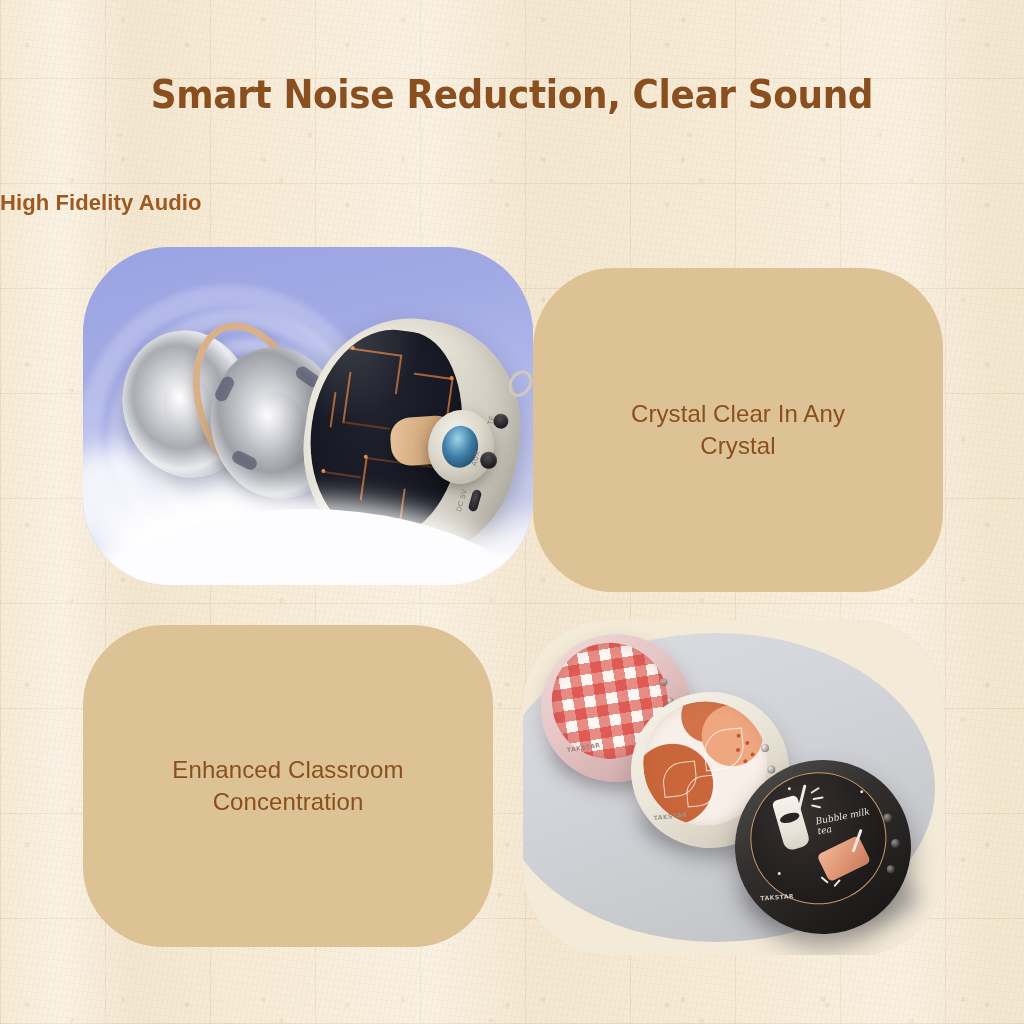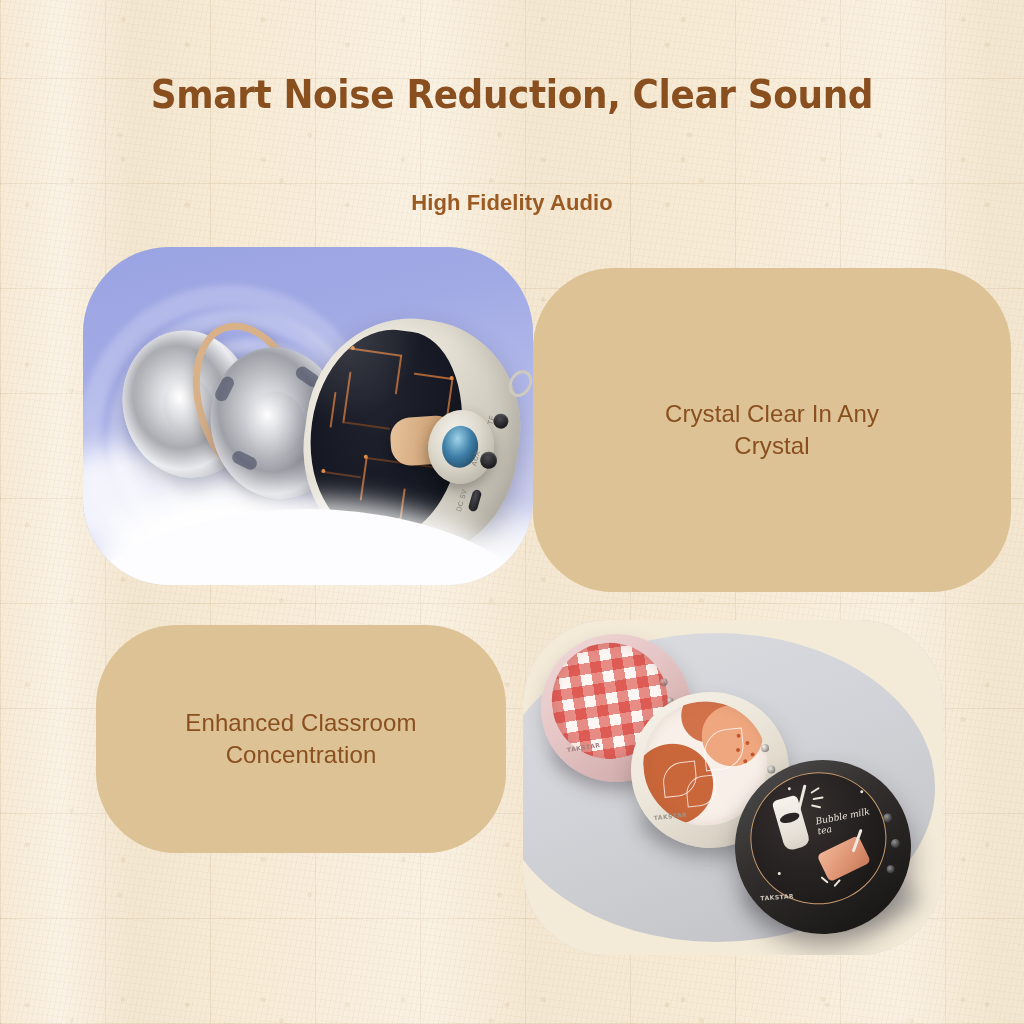--- a/index.html
+++ b/index.html
@@ -55,40 +55,40 @@
     text-align:center;
     font-family:"DejaVu Sans", sans-serif;
     font-weight:700; font-size:39px; letter-spacing:-.4px;
     color:#8a4f1f;
     transform:scaleX(.92); transform-origin:center;
     text-shadow:0 1px 0 rgba(255,255,255,.45);
     white-space:nowrap;
   }
   #page-subtitle{
     position:absolute; left:0; top:190px; width:1024px;
-    text-align:center;
+    text-align:left;
     font-weight:700; font-size:22px; letter-spacing:.1px;
     color:#9a5a22;
   }
 
   
   .card{ position:absolute; overflow:hidden; }
   .card-photo{ background:#cfd0d5; }
   .card-text{
     background:#dcc294;
     display:flex; align-items:center; justify-content:center;
   }
   .card-copy{
     font-size:24px; line-height:1.32; color:#8a4f1f;
     text-align:center; padding:0 46px; letter-spacing:.1px;
   }
 
   #card-hifi-photo      { left:83px;  top:247px; width:450px; height:338px; border-radius:86px; }
-  #card-crystal-clear   { left:533px; top:268px; width:478px; height:324px; border-radius:80px; }
-  #card-classroom       { left:83px;  top:625px; width:410px; height:228px; border-radius:80px;margin-left:13px; }
+  #card-crystal-clear   { left:533px; top:268px; width:410px; height:324px; border-radius:80px; }
+  #card-classroom       { left:83px;  top:625px; width:410px; height:322px; border-radius:80px; }
   #card-colors-photo    { left:523px; top:620px; width:420px; height:335px; border-radius:84px; }
 
   
   #sky{
     position:absolute; inset:0;
     background:
       radial-gradient(ellipse 120% 75% at 52% 108%, #ffffff 0%, #f2f3fb 26%, rgba(255,255,255,0) 58%),
       linear-gradient(168deg,#9aa3e2 0%, #a2aae5 28%, #b2b9ea 55%, #c9cdef 76%, #e4e6f7 100%);
   }
   .cloud{ position:absolute; border-radius:50%; background:rgba(255,255,255,.82); filter:blur(13px); }

